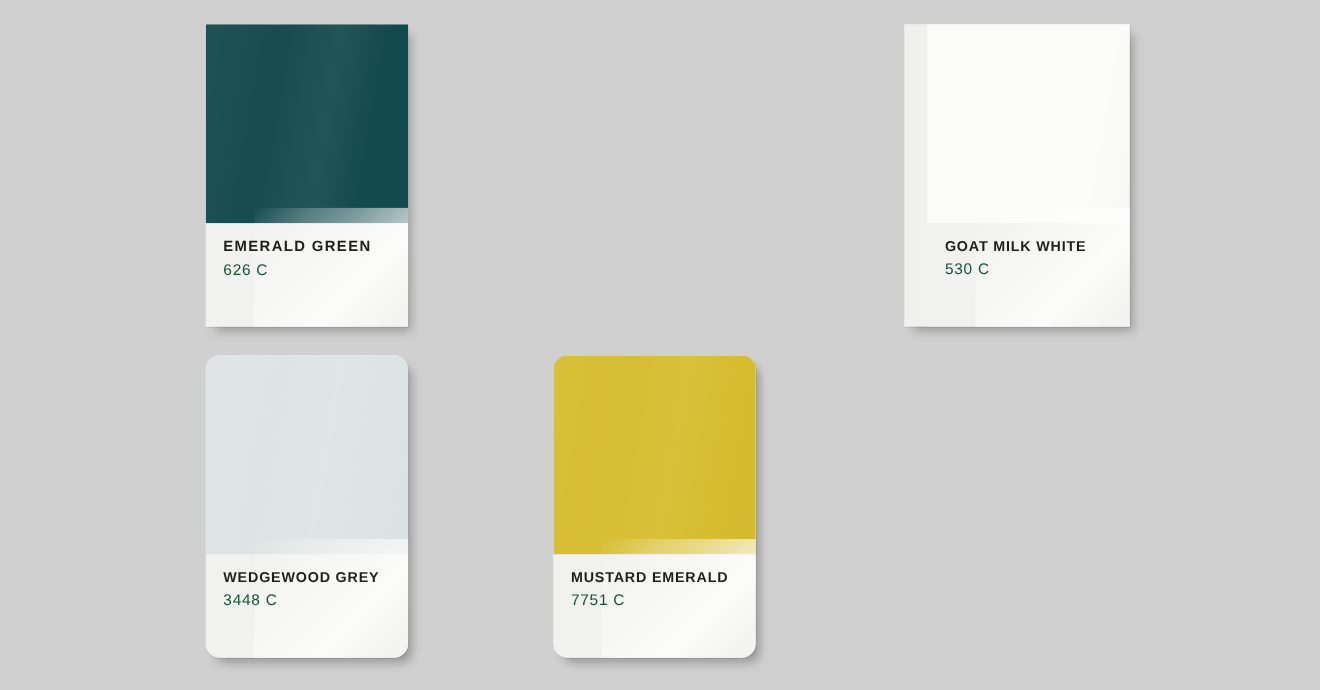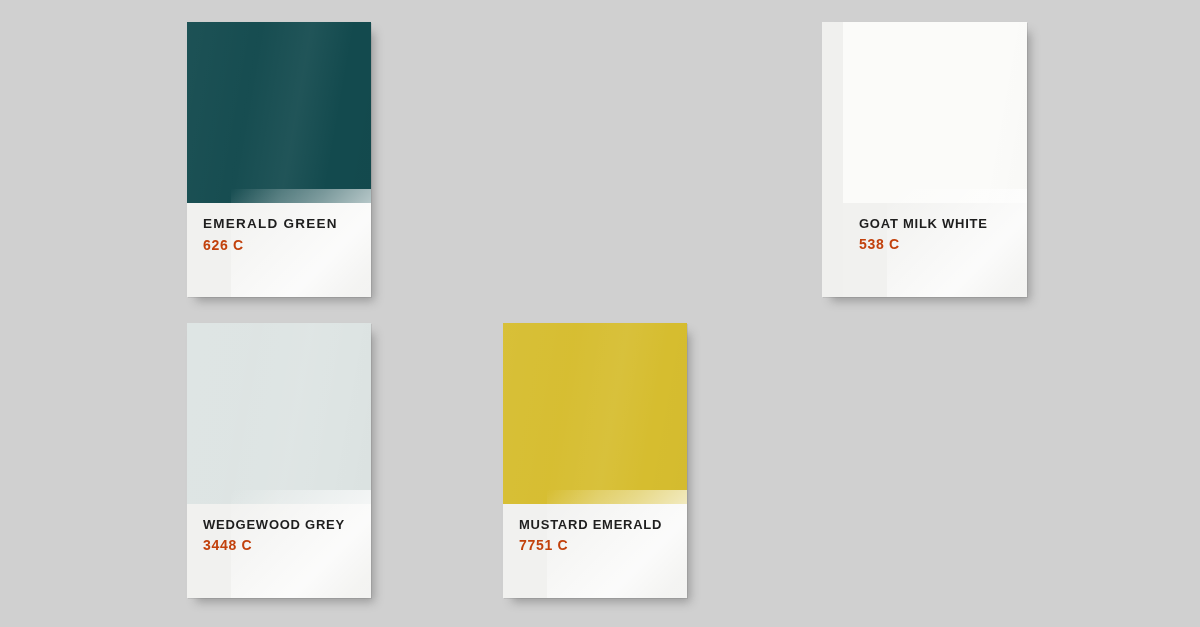--- a/index.html
+++ b/index.html
@@ -32,21 +32,21 @@
     display: flex;
     flex-direction: column;
   }
 
   
   .col-1 { left: 187px; }
   .col-2 { left: 503px; }
   .col-3 { left: 822px; padding-left: 21px; }
   
   .row-1 { top: 22px; }
-  .row-2 { top: 323px; }
+  .row-2 { top: 323px; border-radius: 13px; }
 
   .color-block {
     position: relative;
     width: 100%;
     height: 181px;
     flex: 0 0 181px;
   }
 
   
   .color-block::after {
@@ -100,22 +100,22 @@
     line-height: 1.1;
     margin: 0 0 6px 0;
     white-space: nowrap;
     position: relative;
     z-index: 2;
   }
 
   .swatch-code {
     font-size: 14px;
     letter-spacing: 0.7px;
-    font-weight: 700;
-    color: #c2410c;
+    font-weight: 400;
+    color: #14532d;
     line-height: 1.1;
     margin: 0;
     white-space: nowrap;
     position: relative;
     z-index: 2;
   }
 
   
   .swatch-card[data-span="long"] .swatch-name {
     font-size: 13px;
@@ -133,21 +133,21 @@
       <p class="swatch-name">EMERALD GREEN</p>
       <p class="swatch-code">626 C</p>
     </div>
   </div>
 
 
   <div class="swatch-card col-3 row-1" data-span="long">
     <div class="color-block" style="background-color: rgb(251, 251, 249);"></div>
     <div class="label-area">
       <p class="swatch-name">GOAT MILK WHITE</p>
-      <p class="swatch-code">538 C</p>
+      <p class="swatch-code">530 C</p>
     </div>
   </div>
 
   <div class="swatch-card col-1 row-2" data-span="long">
     <div class="color-block" style="background-color: rgb(221, 228, 227);"></div>
     <div class="label-area">
       <p class="swatch-name">WEDGEWOOD GREY</p>
       <p class="swatch-code">3448 C</p>
     </div>
   </div>

